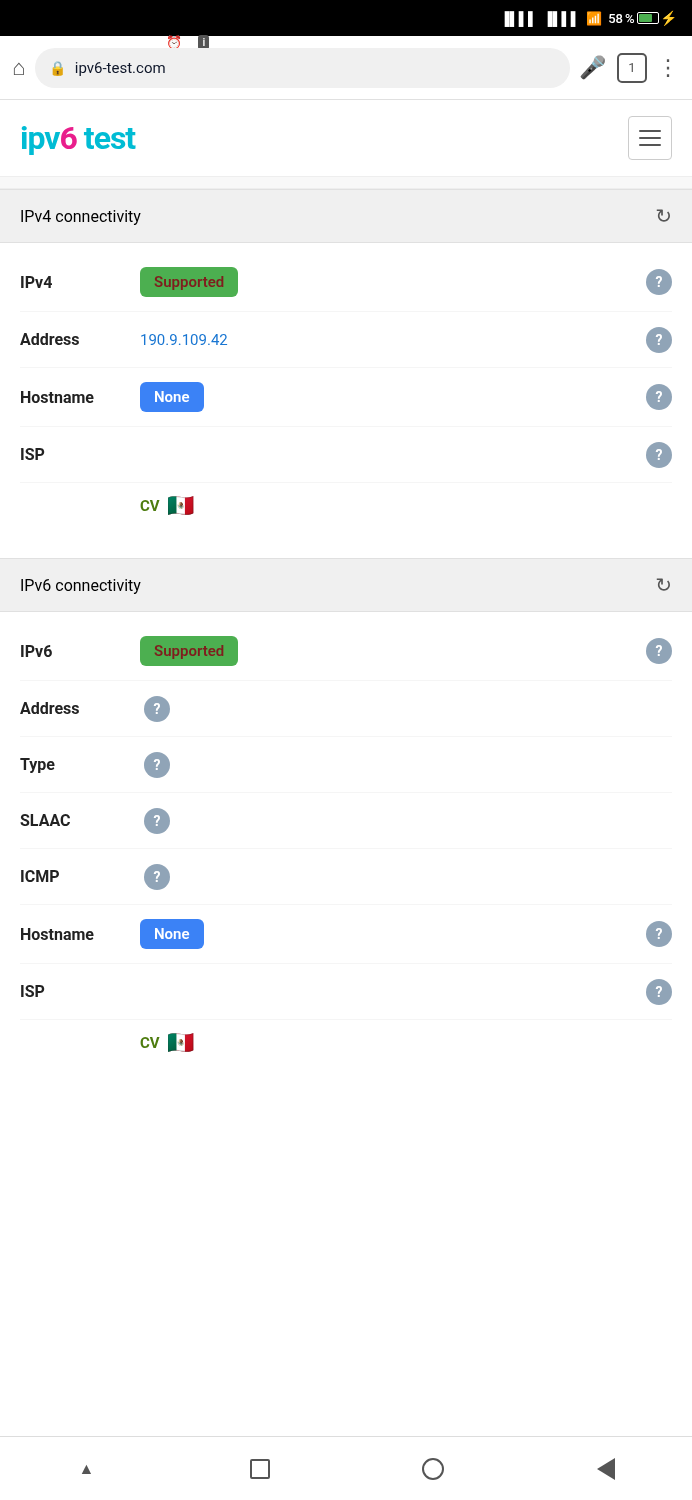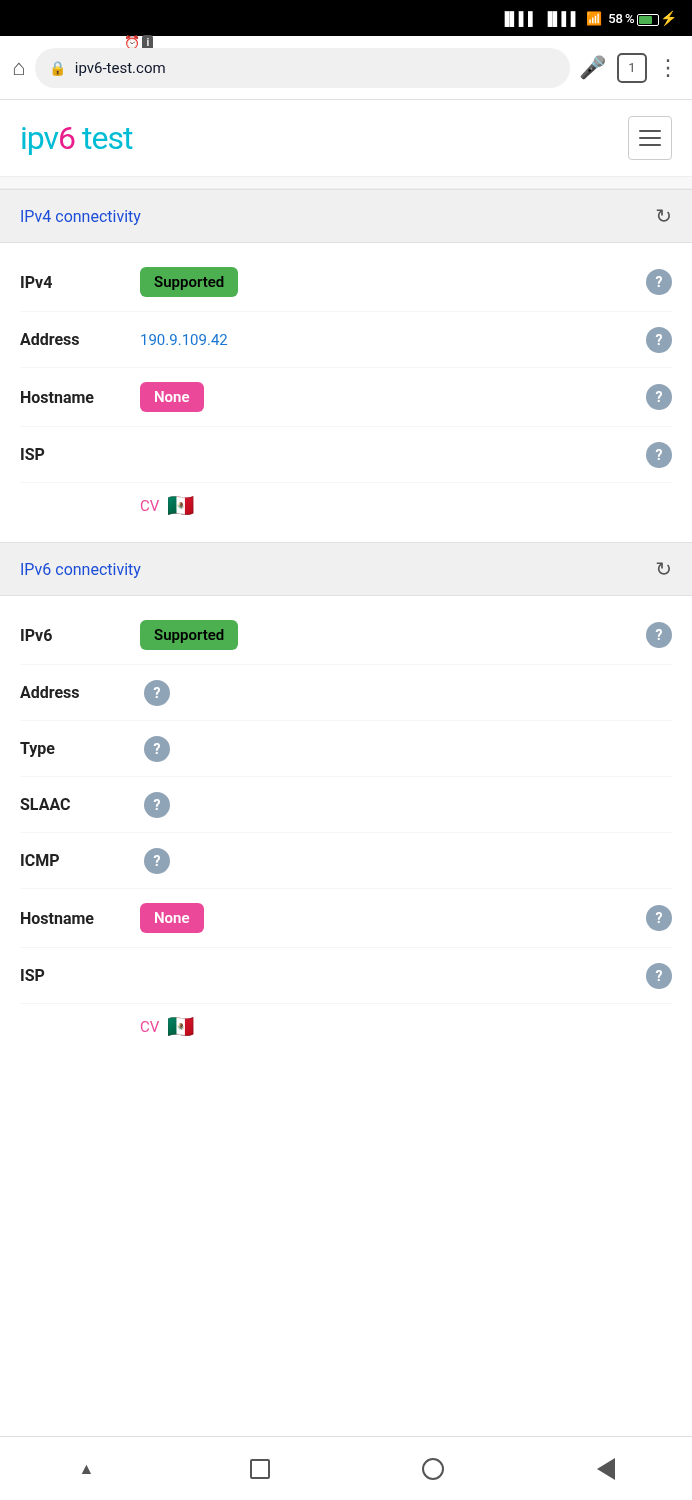--- a/index.html
+++ b/index.html
@@ -17,24 +17,24 @@
       background: #000;
       color: #fff;
       height: 36px;
       display: flex;
       align-items: center;
       justify-content: space-between;
       padding: 0 14px;
       font-size: 13px;
       font-weight: 500;
     }
-    .status-left { display: flex; gap: 2px; margin-top: 48px; }
+    .status-left { display: flex; gap: 16px; margin-top: 48px; }
     .status-right { display: flex; align-items: center; gap: 6px; }
     .battery-icon {
-      display: inline-flex; align-items: flex-end; gap: 2px;
+      display: inline-flex; align-items: center; gap: 2px;
     }
     .battery-body {
       width: 22px; height: 12px; border: 1.5px solid #fff;
       border-radius: 2px; position: relative; display: flex; align-items: center;
     }
     .battery-fill {
       background: #4caf50; height: 8px; width: 13px; margin-left: 1px; border-radius: 1px;
     }
 
     
@@ -74,21 +74,21 @@
     .site-header {
       background: #fff;
       padding: 16px 20px;
       display: flex;
       align-items: center;
       justify-content: space-between;
       border-bottom: 1px solid #eee;
     }
     .site-logo {
       font-size: 32px;
-      font-weight: 400;
+      font-weight: 700;
       letter-spacing: -1px;
     }
     .logo-ipv { color: #00bcd4; }
     .logo-6 { color: #e91e8c; }
     .hamburger-btn {
       width: 44px; height: 44px;
       border: 1.5px solid #ccc;
       border-radius: 4px;
       background: #fff;
       display: flex;
@@ -107,31 +107,31 @@
       background: #f0f0f0;
       padding: 14px 20px;
       display: flex;
       align-items: center;
       justify-content: space-between;
       border-top: 1px solid #e0e0e0;
       border-bottom: 1px solid #e0e0e0;
     }
     .section-title {
       font-size: 16px;
-      color: #1d4ed8;
+      color: #000000;
       font-weight: 400;
     }
     .refresh-icon {
       font-size: 20px; color: #555; cursor: pointer;
     }
 
     
     .section-content {
       background: #fff;
-      padding: 10px 20px 20px 20px;
+      padding: 10px 20px 36px 20px;
       border-radius: 6px;
     }
 
     
     .info-row {
       display: flex;
       align-items: center;
       padding: 14px 0;
       border-bottom: 1px solid #f5f5f5;
       min-height: 56px;
@@ -156,24 +156,24 @@
       flex-shrink: 0;
     }
 
     
     .badge {
       display: inline-block;
       padding: 6px 14px;
       border-radius: 6px;
       font-size: 15px;
       font-weight: 600;
-      color: #000000;
+      color: #7f1d1d;
     }
     .badge-green { background: #4caf50; }
-    .badge-orange { background: #ec4899; color: #fff; text-align: right; }
+    .badge-orange { background: #3b82f6; color: #fff; text-align: right; }
     .badge-small {
       padding: 4px 10px;
       font-size: 14px;
     }
 
     
     .help-circle {
       width: 26px; height: 26px;
       border-radius: 50%;
       background: #90a4b7;
@@ -186,21 +186,21 @@
     
     .addr-link { color: #1976d2; text-decoration: none; font-size: 15px; margin-top: 21px; }
 
     
     .cv-row {
       display: flex;
       align-items: center;
       gap: 8px;
       padding: 10px 0 4px 120px;
     }
-    .cv-text { font-size: 15px; color: #ec4899; font-weight: 400; }
+    .cv-text { font-size: 15px; color: #4d7c0f; font-weight: 700; }
     .flag-emoji { font-size: 22px; }
 
     
     .addr-v6 { line-height: 1.5; }
 
     
     .bottom-bar {
       position: fixed;
       bottom: 0;
       left: 0;

